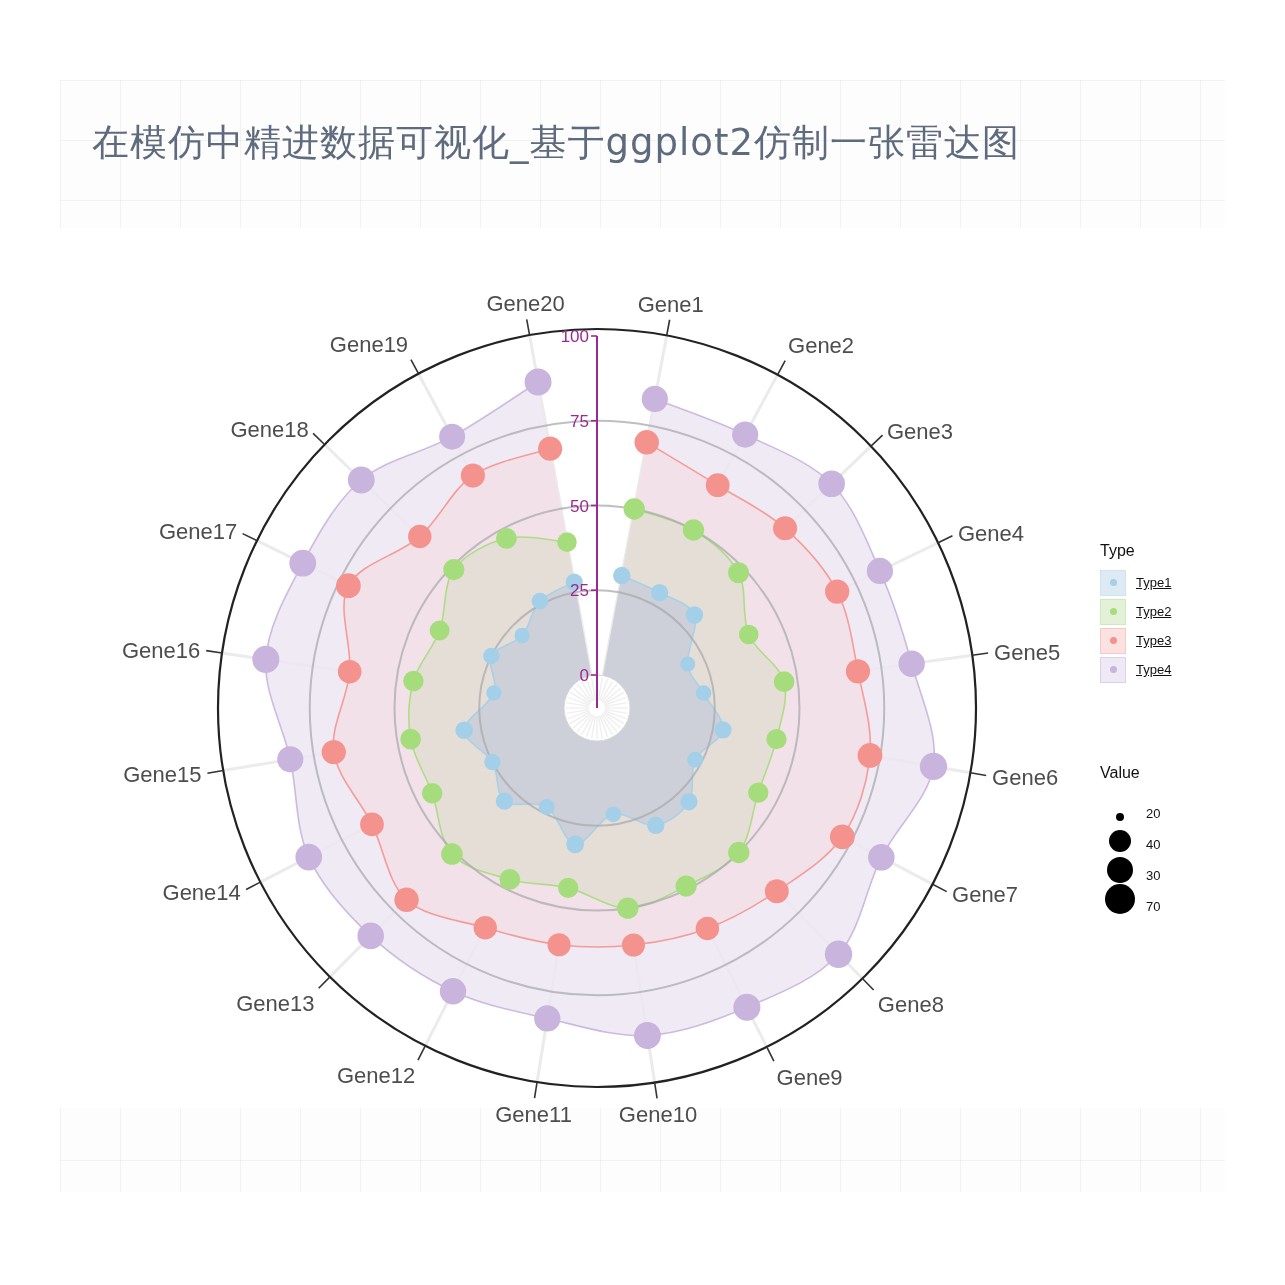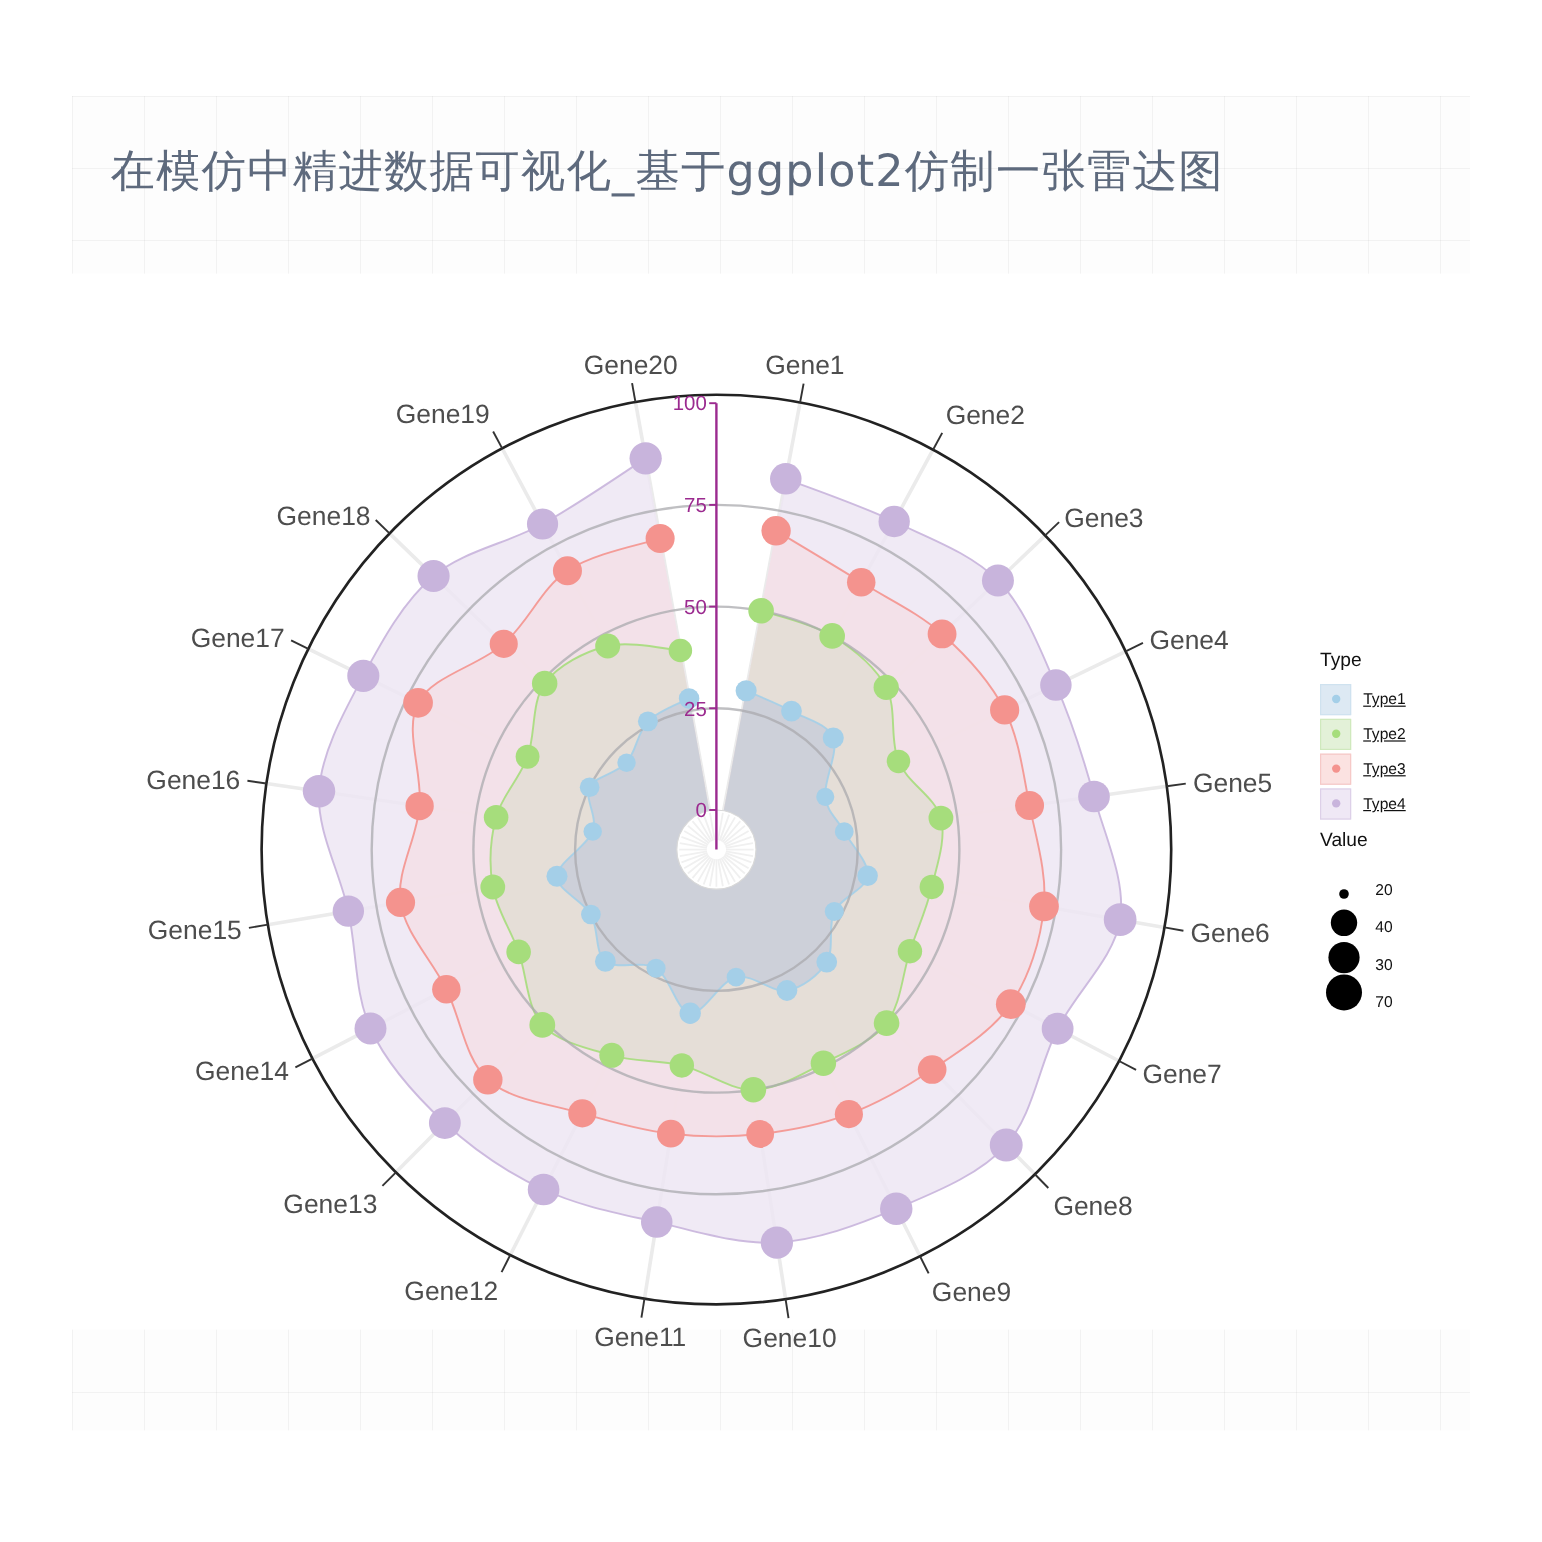--- a/index.html
+++ b/index.html
@@ -12,21 +12,21 @@
   .title{position:absolute;left:92px;top:118px;font-size:37px;color:#5e6a7d;letter-spacing:1px;white-space:nowrap;
     font-family:"DejaVu Sans","Liberation Sans",sans-serif;font-weight:normal;}
   .plot-bg{position:absolute;left:60px;top:228px;width:1165px;height:880px;background:#ffffff;}
   svg.chart{position:absolute;left:0;top:0;}
   .legend{position:absolute;left:1100px;top:542px;width:110px;}
   .legend-title{font-size:16px;color:#111;margin-bottom:8px;}
   .legend-row{display:flex;align-items:center;height:29px;}
   .key{width:26px;height:26px;border:1px solid;box-sizing:border-box;display:flex;align-items:center;justify-content:center;margin-right:10px;}
   .key .dot{width:7px;height:7px;border-radius:50%;}
   .legend-label{font-size:13px;color:#111;text-decoration:underline;}
-  .value-legend{position:absolute;left:1100px;top:692px;width:110px;}
+  .value-legend{position:absolute;left:1100px;top:764px;width:110px;}
   .vrow{display:flex;align-items:flex-end;height:31px;}
   .vdot-wrap{width:40px;display:flex;justify-content:center;align-items:center;}
   .vdot{background:#000;border-radius:50%;}
   .vlabel{font-size:13px;color:#111;margin-left:6px;}
 </style>
 </head>
 <body>
 
 <div class="panel"></div>
 <div class="plot-bg"></div>

